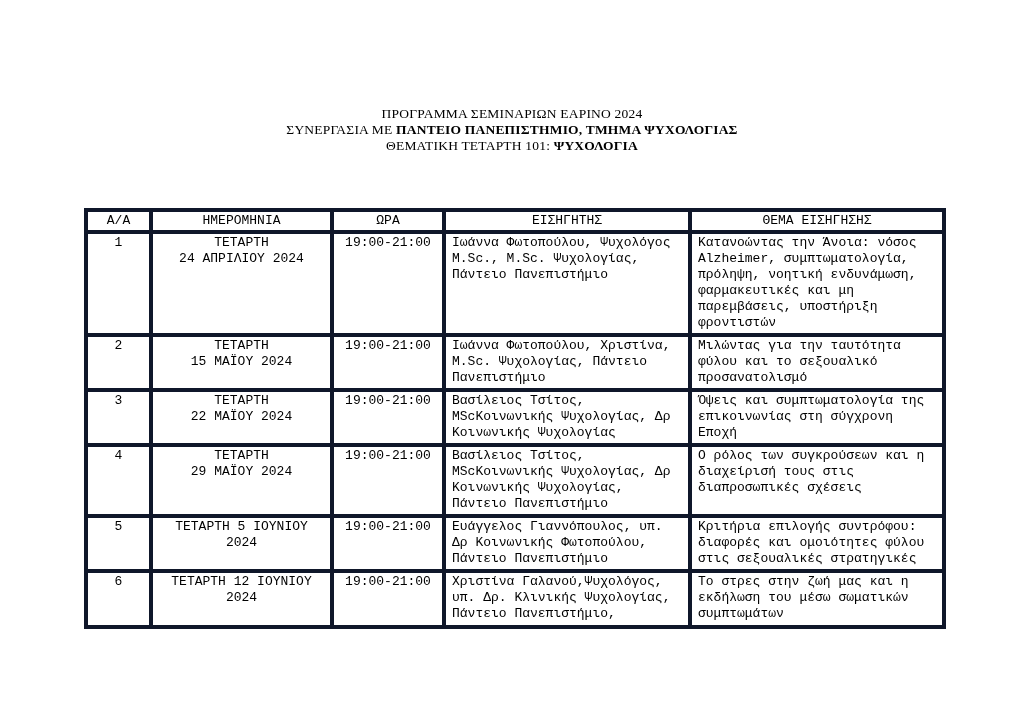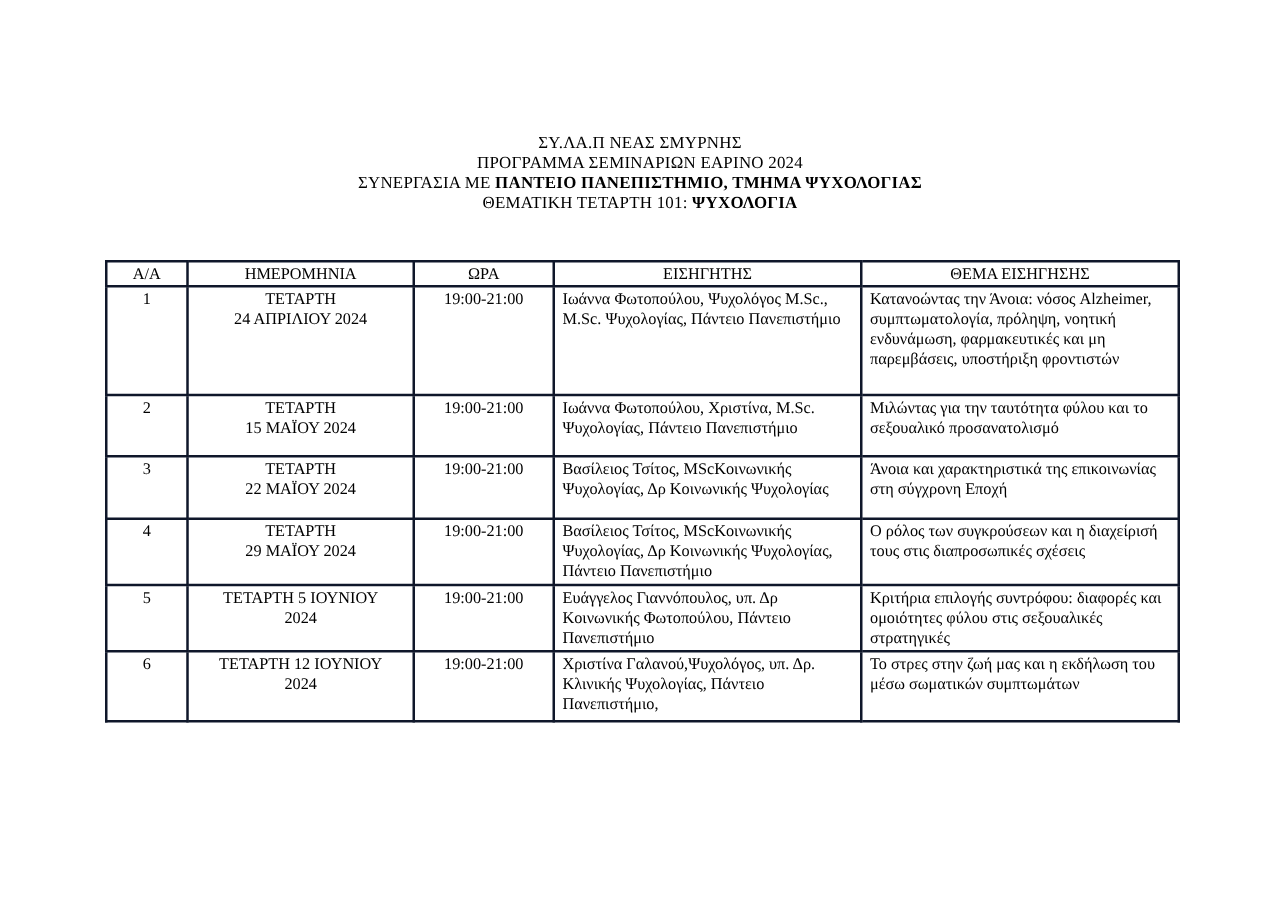--- a/index.html
+++ b/index.html
@@ -29,23 +29,24 @@
     left: 84px;
     top: 208px;
     width: 860px;
     border-collapse: collapse;
     table-layout: fixed;
     font-size: 13px;
     line-height: 16px;
     border: 2px solid #000000;
   }
   .doc-table th, .doc-table td {
-    border: 2px solid #0f172a;
+    border: 4px solid #0f172a;
     vertical-align: top;
     overflow: hidden;
+    font-family: Liberation Mono, monospace;
   }
   .doc-table th {
     font-weight: normal;
     text-align: center;
     padding: 1px 2px;
     height: 16px;
   }
   .col-num   { width: 65px; }
   .col-date  { width: 181px; }
   .col-time  { width: 112px; }
@@ -67,21 +68,20 @@
   tbody tr:nth-child(4) { height: 50px; }
   tbody tr:nth-child(5) { height: 50px; }
   tbody tr:nth-child(6) { height: 56px; }
 </style>
 </head>
 <body>
 
 <div class="page">
 
   <div class="titles">
-    <div>ΣΥ.ΛΑ.Π ΝΕΑΣ ΣΜΥΡΝΗΣ</div>
     <div>ΠΡΟΓΡΑΜΜΑ ΣΕΜΙΝΑΡΙΩΝ ΕΑΡΙΝΟ 2024</div>
     <div><span>ΣΥΝΕΡΓΑΣΙΑ ΜΕ </span><span class="bold">ΠΑΝΤΕΙΟ ΠΑΝΕΠΙΣΤΗΜΙΟ, ΤΜΗΜΑ ΨΥΧΟΛΟΓΙΑΣ</span></div>
     <div><span>ΘΕΜΑΤΙΚΗ ΤΕΤΑΡΤΗ 101: </span><span class="bold">ΨΥΧΟΛΟΓΙΑ</span></div>
   </div>
 
   <table class="doc-table">
     <colgroup>
       <col class="col-num">
         <col class="col-date">
         <col class="col-time">
@@ -113,21 +113,21 @@
         <td class="cell-time">19:00-21:00</td>
         <td class="cell-presenter">Ιωάννα Φωτοπούλου, Χριστίνα, M.Sc. Ψυχολογίας, Πάντειο Πανεπιστήμιο</td>
         <td class="cell-theme">Μιλώντας για την ταυτότητα φύλου και το σεξουαλικό προσανατολισμό</td>
       </tr>
       <tr>
         <td class="cell-num">3</td>
         <td class="cell-date">ΤΕΤΑΡΤΗ
 22 ΜΑΪΟΥ 2024</td>
         <td class="cell-time">19:00-21:00</td>
         <td class="cell-presenter">Βασίλειος Τσίτος, MScΚοινωνικής Ψυχολογίας, Δρ Κοινωνικής Ψυχολογίας</td>
-        <td class="cell-theme">Άνοια και χαρακτηριστικά της επικοινωνίας στη σύγχρονη Εποχή</td>
+        <td class="cell-theme">Όψεις και συμπτωματολογία της επικοινωνίας στη σύγχρονη Εποχή</td>
       </tr>
       <tr>
         <td class="cell-num">4</td>
         <td class="cell-date">ΤΕΤΑΡΤΗ
 29 ΜΑΪΟΥ 2024</td>
         <td class="cell-time">19:00-21:00</td>
         <td class="cell-presenter">Βασίλειος Τσίτος, MScΚοινωνικής Ψυχολογίας, Δρ Κοινωνικής Ψυχολογίας, Πάντειο Πανεπιστήμιο</td>
         <td class="cell-theme">Ο ρόλος των συγκρούσεων και η διαχείρισή τους στις διαπροσωπικές σχέσεις</td>
       </tr>
       <tr>

